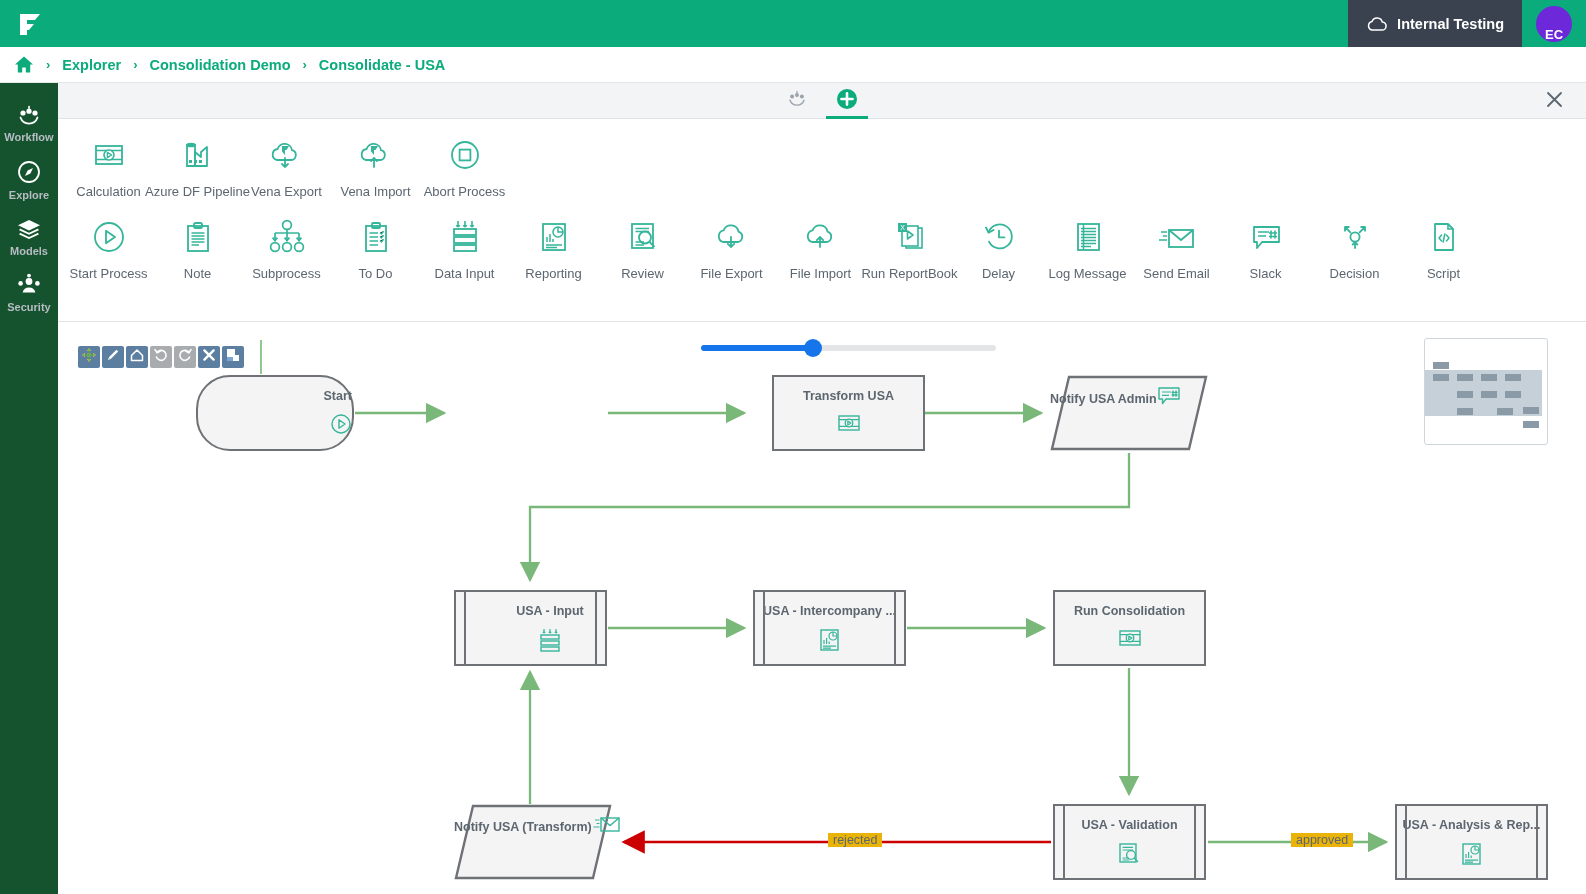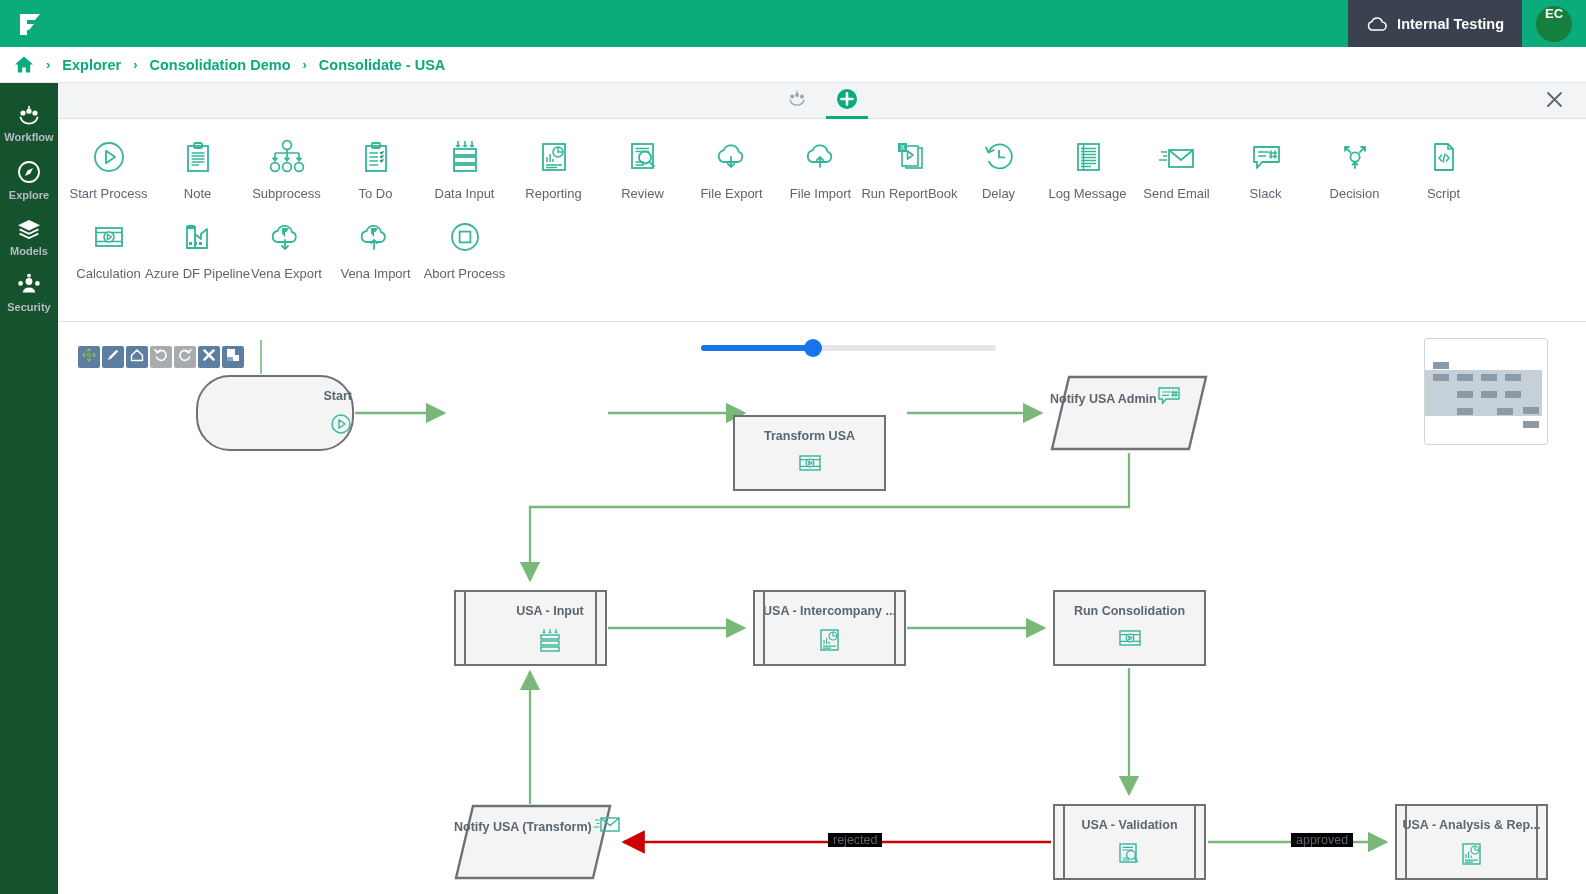--- a/index.html
+++ b/index.html
@@ -18,22 +18,22 @@
   }
   .brand-logo { margin-left: 16px; width: 28px; height: 28px; }
   .topbar-spacer { flex: 1; }
   .tenant-chip {
     height: 47px; background: #3a4250; display: flex; align-items: center;
     padding: 0 18px; gap: 9px; color: #ffffff; font-size: 14.5px; font-weight: bold;
   }
   .cloud-icon { width: 22px; height: 16px; display: block; }
   .avatar {
     width: 36px; height: 36px; border-radius: 50%;
-    background: #15803d; color: #ffffff; font-size: 13px; font-weight: bold;
-    display: flex; align-items: flex-start; justify-content: center;
+    background: #6d28d9; color: #ffffff; font-size: 13px; font-weight: bold;
+    display: flex; align-items: flex-end; justify-content: center;
     margin: 0 14px 0 14px;
   }
 
   
   .crumbbar {
     position: absolute; left: 0; top: 47px; width: 1586px; height: 36px;
     background: #ffffff; display: flex; align-items: center; gap: 12px;
     padding-left: 14px; border-bottom: 1px solid #e3e6e8;
   }
   .crumb {
@@ -145,21 +145,21 @@
     content: ""; position: absolute; top: -2px; bottom: -2px; width: 2px; background: #6e7276;
   }
   .node.subproc::before { left: 8px; }
   .node.subproc::after  { right: 8px; }
   .node.para {
     border: none; background: transparent;
   }
   .para-shape { position: absolute; inset: 0; }
   .para-inner { position: relative; z-index: 2; display: flex; align-items: center; width: 100%; }
   .edge-label {
-    position: absolute; font-size: 12.5px; color: #5c6670; background: #000000;
+    position: absolute; font-size: 12.5px; color: #5c6670; background: #eab308;
     padding: 0 5px; white-space: nowrap;
   }
 </style>
 </head>
 <body>
 
 <div id="app">
 
   <div class="topbar">
     <span class="brand-logo">
@@ -269,227 +269,20 @@
       <span>
         <svg width="17" height="17" viewBox="0 0 17 17">
           <path d="M2 2 L15 15 M15 2 L2 15" stroke="#5c6670" stroke-width="1.8" stroke-linecap="round"></path>
         </svg>
       </span>
     </div>
   </div>
 
   <div class="palette">
 
-    <div class="pal-row r1">
-
-      <div class="pal-item">
-        <span class="glyph">
-          <svg width="38" height="38" viewBox="0 0 38 38">
-            <circle cx="19" cy="19" r="14" fill="none" stroke="#35b59a" stroke-width="1.8"></circle>
-            <path d="M16 12.8 L25 19 L16 25.2 Z" fill="none" stroke="#35b59a" stroke-width="1.8" stroke-linejoin="round"></path>
-          </svg>
-        </span>
-        <span class="plabel">Start Process</span>
-      </div>
-
-      <div class="pal-item">
-        <span class="glyph">
-          <svg width="38" height="38" viewBox="0 0 38 38">
-            <rect x="9" y="8" width="20" height="25" fill="none" stroke="#35b59a" stroke-width="1.8"></rect>
-            <rect x="15" y="5" width="8" height="5" rx="1.6" fill="none" stroke="#35b59a" stroke-width="1.8"></rect>
-            <g stroke="#35b59a" stroke-width="1.4">
-              <path d="M12.5 15 H25.5 M12.5 18 H25.5 M12.5 21 H25.5 M12.5 24 H25.5 M12.5 27 H20"></path>
-            </g>
-          </svg>
-        </span>
-        <span class="plabel">Note</span>
-      </div>
-
-      <div class="pal-item">
-        <span class="glyph">
-          <svg width="42" height="38" viewBox="0 0 42 38">
-            <circle cx="21" cy="7" r="4.4" fill="none" stroke="#35b59a" stroke-width="1.7"></circle>
-            <path d="M21 11.4 V15 M9 15 H33 M9 15 V22 M21 15 V22 M33 15 V22" fill="none" stroke="#35b59a" stroke-width="1.7"></path>
-            <path d="M6.6 19.6 L9 22.6 L11.4 19.6 M18.6 19.6 L21 22.6 L23.4 19.6 M30.6 19.6 L33 22.6 L35.4 19.6" fill="none" stroke="#35b59a" stroke-width="1.7"></path>
-            <circle cx="9" cy="29" r="4.4" fill="none" stroke="#35b59a" stroke-width="1.7"></circle>
-            <circle cx="21" cy="29" r="4.4" fill="none" stroke="#35b59a" stroke-width="1.7"></circle>
-            <circle cx="33" cy="29" r="4.4" fill="none" stroke="#35b59a" stroke-width="1.7"></circle>
-          </svg>
-        </span>
-        <span class="plabel">Subprocess</span>
-      </div>
-
-      <div class="pal-item">
-        <span class="glyph">
-          <svg width="38" height="38" viewBox="0 0 38 38">
-            <rect x="9" y="8" width="20" height="25" fill="none" stroke="#35b59a" stroke-width="1.8"></rect>
-            <rect x="15" y="5" width="8" height="5" rx="1" fill="none" stroke="#35b59a" stroke-width="1.8"></rect>
-            <g stroke="#35b59a" stroke-width="1.4">
-              <path d="M12.5 15 H21 M12.5 19 H21 M12.5 23 H21 M12.5 27 H21"></path>
-              <path d="M23 14.6 L24.4 16 L26.6 13.2 M23 18.6 L24.4 20 L26.6 17.2 M23 22.6 L24.4 24 L26.6 21.2"></path>
-            </g>
-          </svg>
-        </span>
-        <span class="plabel">To Do</span>
-      </div>
-
-      <div class="pal-item">
-        <span class="glyph">
-          <svg width="40" height="38" viewBox="0 0 40 38">
-            <g stroke="#35b59a" stroke-width="1.6" fill="none">
-              <path d="M13 3 V9 M13 9 L11.2 7.2 M13 9 L14.8 7.2"></path>
-              <path d="M20 3 V9 M20 9 L18.2 7.2 M20 9 L21.8 7.2"></path>
-              <path d="M27 3 V9 M27 9 L25.2 7.2 M27 9 L28.8 7.2"></path>
-            </g>
-            <rect x="9" y="11" width="22" height="6" fill="none" stroke="#35b59a" stroke-width="1.8"></rect>
-            <rect x="9" y="19" width="22" height="6" fill="none" stroke="#35b59a" stroke-width="1.8"></rect>
-            <rect x="9" y="27" width="22" height="6" fill="none" stroke="#35b59a" stroke-width="1.8"></rect>
-          </svg>
-        </span>
-        <span class="plabel">Data Input</span>
-      </div>
-
-      <div class="pal-item">
-        <span class="glyph">
-          <svg width="38" height="38" viewBox="0 0 38 38">
-            <rect x="8" y="6" width="22" height="26" fill="none" stroke="#35b59a" stroke-width="1.8"></rect>
-            <circle cx="23" cy="14" r="5" fill="none" stroke="#35b59a" stroke-width="1.5"></circle>
-            <path d="M23 9 V14 H28" stroke="#35b59a" stroke-width="1.5" fill="none"></path>
-            <g stroke="#35b59a" stroke-width="1.5">
-              <path d="M12 24 V19 M15 24 V16 M18 24 V21"></path>
-              <path d="M11 27 H27 M11 29.5 H22"></path>
-            </g>
-          </svg>
-        </span>
-        <span class="plabel">Reporting</span>
-      </div>
-
-      <div class="pal-item">
-        <span class="glyph">
-          <svg width="38" height="38" viewBox="0 0 38 38">
-            <rect x="8" y="6" width="21" height="24" fill="none" stroke="#35b59a" stroke-width="1.8"></rect>
-            <g stroke="#35b59a" stroke-width="1.5">
-              <path d="M11.5 10.5 H25 M11.5 13.5 H25 M11.5 24 H20 M11.5 27 H20"></path>
-            </g>
-            <circle cx="21" cy="19.5" r="6" fill="none" stroke="#35b59a" stroke-width="1.8"></circle>
-            <path d="M25.6 24 L30 28.4" stroke="#35b59a" stroke-width="1.8" stroke-linecap="round"></path>
-          </svg>
-        </span>
-        <span class="plabel">Review</span>
-      </div>
-
-      <div class="pal-item">
-        <span class="glyph">
-          <svg width="42" height="38" viewBox="0 0 42 38">
-            <path d="M12 24 A6 6 0 0 1 12.6 12.4 A7.8 7.8 0 0 1 27.5 13.6 A5.4 5.4 0 0 1 27 24 Z" fill="none" stroke="#35b59a" stroke-width="1.8"></path>
-            <path d="M20 19 V29 M16.8 25.8 L20 29 L23.2 25.8" fill="none" stroke="#35b59a" stroke-width="1.8" stroke-linecap="round"></path>
-          </svg>
-        </span>
-        <span class="plabel">File Export</span>
-      </div>
-
-      <div class="pal-item">
-        <span class="glyph">
-          <svg width="42" height="38" viewBox="0 0 42 38">
-            <path d="M12 24 A6 6 0 0 1 12.6 12.4 A7.8 7.8 0 0 1 27.5 13.6 A5.4 5.4 0 0 1 27 24 Z" fill="none" stroke="#35b59a" stroke-width="1.8"></path>
-            <path d="M20 29 V19 M16.8 22.2 L20 19 L23.2 22.2" fill="none" stroke="#35b59a" stroke-width="1.8" stroke-linecap="round"></path>
-          </svg>
-        </span>
-        <span class="plabel">File Import</span>
-      </div>
-
-      <div class="pal-item">
-        <span class="glyph">
-          <svg width="40" height="38" viewBox="0 0 40 38">
-            <rect x="16" y="10" width="16" height="20" fill="#ffffff" stroke="#35b59a" stroke-width="1.6"></rect>
-            <rect x="12" y="8" width="16" height="20" fill="#ffffff" stroke="#35b59a" stroke-width="1.6"></rect>
-            <rect x="8" y="5" width="9" height="9" fill="#35b59a"></rect>
-            <text x="12.5" y="12" font-size="7" fill="#ffffff" text-anchor="middle" font-family="Liberation Sans, sans-serif">X</text>
-            <path d="M17.5 13 L23 17 L17.5 21 Z" fill="none" stroke="#35b59a" stroke-width="1.6" stroke-linejoin="round"></path>
-          </svg>
-        </span>
-        <span class="plabel">Run ReportBook</span>
-      </div>
-
-      <div class="pal-item">
-        <span class="glyph">
-          <svg width="38" height="38" viewBox="0 0 38 38">
-            <path d="M8.6 14.2 A12 12 0 1 1 9 23.6" fill="none" stroke="#35b59a" stroke-width="1.8" stroke-linecap="round"></path>
-            <path d="M6 9.5 L8.6 14.6 L13.6 12" fill="none" stroke="#35b59a" stroke-width="1.8" stroke-linecap="round" stroke-linejoin="round"></path>
-            <path d="M19 12.6 V19.4 H24.4" fill="none" stroke="#35b59a" stroke-width="1.8" stroke-linecap="round"></path>
-          </svg>
-        </span>
-        <span class="plabel">Delay</span>
-      </div>
-
-      <div class="pal-item">
-        <span class="glyph">
-          <svg width="38" height="38" viewBox="0 0 38 38">
-            <rect x="9" y="6" width="21" height="26" fill="none" stroke="#35b59a" stroke-width="1.8"></rect>
-            <g stroke="#35b59a" stroke-width="1.5">
-              <path d="M12 10.5 H27 M12 13.5 H27 M12 16.5 H27 M12 19.5 H27 M12 22.5 H27 M12 25.5 H27 M12 28.5 H22"></path>
-            </g>
-            <path d="M14.5 6 V32" stroke="#35b59a" stroke-width="1.5"></path>
-          </svg>
-        </span>
-        <span class="plabel">Log Message</span>
-      </div>
-
-      <div class="pal-item">
-        <span class="glyph">
-          <svg width="44" height="38" viewBox="0 0 44 38">
-            <rect x="14" y="12" width="24" height="17" fill="none" stroke="#35b59a" stroke-width="1.8"></rect>
-            <path d="M14 12 L26 22 L38 12" fill="none" stroke="#35b59a" stroke-width="1.8"></path>
-            <g stroke="#35b59a" stroke-width="1.5">
-              <path d="M6 14 H12 M8 18 H12 M4 22 H12"></path>
-            </g>
-          </svg>
-        </span>
-        <span class="plabel">Send Email</span>
-      </div>
-
-      <div class="pal-item">
-        <span class="glyph">
-          <svg width="40" height="38" viewBox="0 0 40 38">
-            <path d="M8 9 H33 V24 H16 L11 30 V24 H8 Z" fill="none" stroke="#35b59a" stroke-width="1.8" stroke-linejoin="round"></path>
-            <g stroke="#35b59a" stroke-width="1.5">
-              <path d="M12 14 H23 M12 18 H20"></path>
-            </g>
-            <g stroke="#35b59a" stroke-width="1.6">
-              <path d="M25 12.5 V20.5 M29 12.5 V20.5 M23 15 H31 M23 18.5 H31"></path>
-            </g>
-          </svg>
-        </span>
-        <span class="plabel">Slack</span>
-      </div>
-
-      <div class="pal-item">
-        <span class="glyph">
-          <svg width="38" height="38" viewBox="0 0 38 38">
-            <circle cx="19" cy="19" r="4.6" fill="none" stroke="#35b59a" stroke-width="1.8"></circle>
-            <path d="M14.4 14.4 L9 9 M9 9 H12.8 M9 9 V12.8" fill="none" stroke="#35b59a" stroke-width="1.8" stroke-linecap="round"></path>
-            <path d="M23.6 14.4 L29 9 M29 9 H25.2 M29 9 V12.8" fill="none" stroke="#35b59a" stroke-width="1.8" stroke-linecap="round"></path>
-            <path d="M19 30 V24.4 M16.6 26.6 L19 24 L21.4 26.6" fill="none" stroke="#35b59a" stroke-width="1.8" stroke-linecap="round"></path>
-          </svg>
-        </span>
-        <span class="plabel">Decision</span>
-      </div>
-
-      <div class="pal-item">
-        <span class="glyph">
-          <svg width="38" height="38" viewBox="0 0 38 38">
-            <path d="M10 6 H23 L28 11 V32 H10 Z" fill="none" stroke="#35b59a" stroke-width="1.8" stroke-linejoin="round"></path>
-            <path d="M23 6 V11 H28" fill="none" stroke="#35b59a" stroke-width="1.6"></path>
-            <path d="M16.6 17 L14 20 L16.6 23 M21.4 17 L24 20 L21.4 23 M19.8 16 L18.2 24" fill="none" stroke="#35b59a" stroke-width="1.5" stroke-linecap="round" stroke-linejoin="round"></path>
-          </svg>
-        </span>
-        <span class="plabel">Script</span>
-      </div>
-    </div>
-
     <div class="pal-row r2">
 
       <div class="pal-item">
         <span class="glyph">
           <svg width="40" height="34" viewBox="0 0 40 34">
             <rect x="7" y="8" width="26" height="18" fill="none" stroke="#35b59a" stroke-width="1.8"></rect>
             <path d="M7 12.6 H33 M7 21.4 H33" stroke="#35b59a" stroke-width="1.5"></path>
             <circle cx="20" cy="17" r="5" fill="#ffffff" stroke="#35b59a" stroke-width="1.6"></circle>
             <path d="M18.4 14.4 L22.6 17 L18.4 19.6 Z" fill="none" stroke="#35b59a" stroke-width="1.4" stroke-linejoin="round"></path>
           </svg>
@@ -536,20 +329,227 @@
       </div>
 
       <div class="pal-item">
         <span class="glyph">
           <svg width="38" height="34" viewBox="0 0 38 34">
             <circle cx="19" cy="17" r="13" fill="none" stroke="#35b59a" stroke-width="1.8"></circle>
             <rect x="13.6" y="11.6" width="10.8" height="10.8" fill="none" stroke="#35b59a" stroke-width="1.8"></rect>
           </svg>
         </span>
         <span class="plabel">Abort Process</span>
+      </div>
+    </div>
+
+    <div class="pal-row r1">
+
+      <div class="pal-item">
+        <span class="glyph">
+          <svg width="38" height="38" viewBox="0 0 38 38">
+            <circle cx="19" cy="19" r="14" fill="none" stroke="#35b59a" stroke-width="1.8"></circle>
+            <path d="M16 12.8 L25 19 L16 25.2 Z" fill="none" stroke="#35b59a" stroke-width="1.8" stroke-linejoin="round"></path>
+          </svg>
+        </span>
+        <span class="plabel">Start Process</span>
+      </div>
+
+      <div class="pal-item">
+        <span class="glyph">
+          <svg width="38" height="38" viewBox="0 0 38 38">
+            <rect x="9" y="8" width="20" height="25" fill="none" stroke="#35b59a" stroke-width="1.8"></rect>
+            <rect x="15" y="5" width="8" height="5" rx="1.6" fill="none" stroke="#35b59a" stroke-width="1.8"></rect>
+            <g stroke="#35b59a" stroke-width="1.4">
+              <path d="M12.5 15 H25.5 M12.5 18 H25.5 M12.5 21 H25.5 M12.5 24 H25.5 M12.5 27 H20"></path>
+            </g>
+          </svg>
+        </span>
+        <span class="plabel">Note</span>
+      </div>
+
+      <div class="pal-item">
+        <span class="glyph">
+          <svg width="42" height="38" viewBox="0 0 42 38">
+            <circle cx="21" cy="7" r="4.4" fill="none" stroke="#35b59a" stroke-width="1.7"></circle>
+            <path d="M21 11.4 V15 M9 15 H33 M9 15 V22 M21 15 V22 M33 15 V22" fill="none" stroke="#35b59a" stroke-width="1.7"></path>
+            <path d="M6.6 19.6 L9 22.6 L11.4 19.6 M18.6 19.6 L21 22.6 L23.4 19.6 M30.6 19.6 L33 22.6 L35.4 19.6" fill="none" stroke="#35b59a" stroke-width="1.7"></path>
+            <circle cx="9" cy="29" r="4.4" fill="none" stroke="#35b59a" stroke-width="1.7"></circle>
+            <circle cx="21" cy="29" r="4.4" fill="none" stroke="#35b59a" stroke-width="1.7"></circle>
+            <circle cx="33" cy="29" r="4.4" fill="none" stroke="#35b59a" stroke-width="1.7"></circle>
+          </svg>
+        </span>
+        <span class="plabel">Subprocess</span>
+      </div>
+
+      <div class="pal-item">
+        <span class="glyph">
+          <svg width="38" height="38" viewBox="0 0 38 38">
+            <rect x="9" y="8" width="20" height="25" fill="none" stroke="#35b59a" stroke-width="1.8"></rect>
+            <rect x="15" y="5" width="8" height="5" rx="1" fill="none" stroke="#35b59a" stroke-width="1.8"></rect>
+            <g stroke="#35b59a" stroke-width="1.4">
+              <path d="M12.5 15 H21 M12.5 19 H21 M12.5 23 H21 M12.5 27 H21"></path>
+              <path d="M23 14.6 L24.4 16 L26.6 13.2 M23 18.6 L24.4 20 L26.6 17.2 M23 22.6 L24.4 24 L26.6 21.2"></path>
+            </g>
+          </svg>
+        </span>
+        <span class="plabel">To Do</span>
+      </div>
+
+      <div class="pal-item">
+        <span class="glyph">
+          <svg width="40" height="38" viewBox="0 0 40 38">
+            <g stroke="#35b59a" stroke-width="1.6" fill="none">
+              <path d="M13 3 V9 M13 9 L11.2 7.2 M13 9 L14.8 7.2"></path>
+              <path d="M20 3 V9 M20 9 L18.2 7.2 M20 9 L21.8 7.2"></path>
+              <path d="M27 3 V9 M27 9 L25.2 7.2 M27 9 L28.8 7.2"></path>
+            </g>
+            <rect x="9" y="11" width="22" height="6" fill="none" stroke="#35b59a" stroke-width="1.8"></rect>
+            <rect x="9" y="19" width="22" height="6" fill="none" stroke="#35b59a" stroke-width="1.8"></rect>
+            <rect x="9" y="27" width="22" height="6" fill="none" stroke="#35b59a" stroke-width="1.8"></rect>
+          </svg>
+        </span>
+        <span class="plabel">Data Input</span>
+      </div>
+
+      <div class="pal-item">
+        <span class="glyph">
+          <svg width="38" height="38" viewBox="0 0 38 38">
+            <rect x="8" y="6" width="22" height="26" fill="none" stroke="#35b59a" stroke-width="1.8"></rect>
+            <circle cx="23" cy="14" r="5" fill="none" stroke="#35b59a" stroke-width="1.5"></circle>
+            <path d="M23 9 V14 H28" stroke="#35b59a" stroke-width="1.5" fill="none"></path>
+            <g stroke="#35b59a" stroke-width="1.5">
+              <path d="M12 24 V19 M15 24 V16 M18 24 V21"></path>
+              <path d="M11 27 H27 M11 29.5 H22"></path>
+            </g>
+          </svg>
+        </span>
+        <span class="plabel">Reporting</span>
+      </div>
+
+      <div class="pal-item">
+        <span class="glyph">
+          <svg width="38" height="38" viewBox="0 0 38 38">
+            <rect x="8" y="6" width="21" height="24" fill="none" stroke="#35b59a" stroke-width="1.8"></rect>
+            <g stroke="#35b59a" stroke-width="1.5">
+              <path d="M11.5 10.5 H25 M11.5 13.5 H25 M11.5 24 H20 M11.5 27 H20"></path>
+            </g>
+            <circle cx="21" cy="19.5" r="6" fill="none" stroke="#35b59a" stroke-width="1.8"></circle>
+            <path d="M25.6 24 L30 28.4" stroke="#35b59a" stroke-width="1.8" stroke-linecap="round"></path>
+          </svg>
+        </span>
+        <span class="plabel">Review</span>
+      </div>
+
+      <div class="pal-item">
+        <span class="glyph">
+          <svg width="42" height="38" viewBox="0 0 42 38">
+            <path d="M12 24 A6 6 0 0 1 12.6 12.4 A7.8 7.8 0 0 1 27.5 13.6 A5.4 5.4 0 0 1 27 24 Z" fill="none" stroke="#35b59a" stroke-width="1.8"></path>
+            <path d="M20 19 V29 M16.8 25.8 L20 29 L23.2 25.8" fill="none" stroke="#35b59a" stroke-width="1.8" stroke-linecap="round"></path>
+          </svg>
+        </span>
+        <span class="plabel">File Export</span>
+      </div>
+
+      <div class="pal-item">
+        <span class="glyph">
+          <svg width="42" height="38" viewBox="0 0 42 38">
+            <path d="M12 24 A6 6 0 0 1 12.6 12.4 A7.8 7.8 0 0 1 27.5 13.6 A5.4 5.4 0 0 1 27 24 Z" fill="none" stroke="#35b59a" stroke-width="1.8"></path>
+            <path d="M20 29 V19 M16.8 22.2 L20 19 L23.2 22.2" fill="none" stroke="#35b59a" stroke-width="1.8" stroke-linecap="round"></path>
+          </svg>
+        </span>
+        <span class="plabel">File Import</span>
+      </div>
+
+      <div class="pal-item">
+        <span class="glyph">
+          <svg width="40" height="38" viewBox="0 0 40 38">
+            <rect x="16" y="10" width="16" height="20" fill="#ffffff" stroke="#35b59a" stroke-width="1.6"></rect>
+            <rect x="12" y="8" width="16" height="20" fill="#ffffff" stroke="#35b59a" stroke-width="1.6"></rect>
+            <rect x="8" y="5" width="9" height="9" fill="#35b59a"></rect>
+            <text x="12.5" y="12" font-size="7" fill="#ffffff" text-anchor="middle" font-family="Liberation Sans, sans-serif">X</text>
+            <path d="M17.5 13 L23 17 L17.5 21 Z" fill="none" stroke="#35b59a" stroke-width="1.6" stroke-linejoin="round"></path>
+          </svg>
+        </span>
+        <span class="plabel">Run ReportBook</span>
+      </div>
+
+      <div class="pal-item">
+        <span class="glyph">
+          <svg width="38" height="38" viewBox="0 0 38 38">
+            <path d="M8.6 14.2 A12 12 0 1 1 9 23.6" fill="none" stroke="#35b59a" stroke-width="1.8" stroke-linecap="round"></path>
+            <path d="M6 9.5 L8.6 14.6 L13.6 12" fill="none" stroke="#35b59a" stroke-width="1.8" stroke-linecap="round" stroke-linejoin="round"></path>
+            <path d="M19 12.6 V19.4 H24.4" fill="none" stroke="#35b59a" stroke-width="1.8" stroke-linecap="round"></path>
+          </svg>
+        </span>
+        <span class="plabel">Delay</span>
+      </div>
+
+      <div class="pal-item">
+        <span class="glyph">
+          <svg width="38" height="38" viewBox="0 0 38 38">
+            <rect x="9" y="6" width="21" height="26" fill="none" stroke="#35b59a" stroke-width="1.8"></rect>
+            <g stroke="#35b59a" stroke-width="1.5">
+              <path d="M12 10.5 H27 M12 13.5 H27 M12 16.5 H27 M12 19.5 H27 M12 22.5 H27 M12 25.5 H27 M12 28.5 H22"></path>
+            </g>
+            <path d="M14.5 6 V32" stroke="#35b59a" stroke-width="1.5"></path>
+          </svg>
+        </span>
+        <span class="plabel">Log Message</span>
+      </div>
+
+      <div class="pal-item">
+        <span class="glyph">
+          <svg width="44" height="38" viewBox="0 0 44 38">
+            <rect x="14" y="12" width="24" height="17" fill="none" stroke="#35b59a" stroke-width="1.8"></rect>
+            <path d="M14 12 L26 22 L38 12" fill="none" stroke="#35b59a" stroke-width="1.8"></path>
+            <g stroke="#35b59a" stroke-width="1.5">
+              <path d="M6 14 H12 M8 18 H12 M4 22 H12"></path>
+            </g>
+          </svg>
+        </span>
+        <span class="plabel">Send Email</span>
+      </div>
+
+      <div class="pal-item">
+        <span class="glyph">
+          <svg width="40" height="38" viewBox="0 0 40 38">
+            <path d="M8 9 H33 V24 H16 L11 30 V24 H8 Z" fill="none" stroke="#35b59a" stroke-width="1.8" stroke-linejoin="round"></path>
+            <g stroke="#35b59a" stroke-width="1.5">
+              <path d="M12 14 H23 M12 18 H20"></path>
+            </g>
+            <g stroke="#35b59a" stroke-width="1.6">
+              <path d="M25 12.5 V20.5 M29 12.5 V20.5 M23 15 H31 M23 18.5 H31"></path>
+            </g>
+          </svg>
+        </span>
+        <span class="plabel">Slack</span>
+      </div>
+
+      <div class="pal-item">
+        <span class="glyph">
+          <svg width="38" height="38" viewBox="0 0 38 38">
+            <circle cx="19" cy="19" r="4.6" fill="none" stroke="#35b59a" stroke-width="1.8"></circle>
+            <path d="M14.4 14.4 L9 9 M9 9 H12.8 M9 9 V12.8" fill="none" stroke="#35b59a" stroke-width="1.8" stroke-linecap="round"></path>
+            <path d="M23.6 14.4 L29 9 M29 9 H25.2 M29 9 V12.8" fill="none" stroke="#35b59a" stroke-width="1.8" stroke-linecap="round"></path>
+            <path d="M19 30 V24.4 M16.6 26.6 L19 24 L21.4 26.6" fill="none" stroke="#35b59a" stroke-width="1.8" stroke-linecap="round"></path>
+          </svg>
+        </span>
+        <span class="plabel">Decision</span>
+      </div>
+
+      <div class="pal-item">
+        <span class="glyph">
+          <svg width="38" height="38" viewBox="0 0 38 38">
+            <path d="M10 6 H23 L28 11 V32 H10 Z" fill="none" stroke="#35b59a" stroke-width="1.8" stroke-linejoin="round"></path>
+            <path d="M23 6 V11 H28" fill="none" stroke="#35b59a" stroke-width="1.6"></path>
+            <path d="M16.6 17 L14 20 L16.6 23 M21.4 17 L24 20 L21.4 23 M19.8 16 L18.2 24" fill="none" stroke="#35b59a" stroke-width="1.5" stroke-linecap="round" stroke-linejoin="round"></path>
+          </svg>
+        </span>
+        <span class="plabel">Script</span>
       </div>
     </div>
   </div>
 
   <div class="canvas">
 
     <div class="cv-tools">
       <div class="cv-btn blue">
         <span>
           <svg width="16" height="16" viewBox="0 0 16 16">
@@ -665,21 +665,21 @@
       <span class="ntitle">Start</span>
       <span class="nicon">
         <svg width="22" height="22" viewBox="0 0 22 22">
           <circle cx="11" cy="11" r="9" fill="none" stroke="#35b59a" stroke-width="1.4"></circle>
           <path d="M9 6.8 L15 11 L9 15.2 Z" fill="none" stroke="#35b59a" stroke-width="1.4" stroke-linejoin="round"></path>
         </svg>
       </span>
     </div>
 
 
-    <div class="node" style="left:675px; top:53px; width:153px; height:76px;margin-top:40px;">
+    <div class="node" style="left:714px; top:53px; width:153px; height:76px;">
       <span class="ntitle">Transform USA</span>
       <span class="nicon">
         <svg width="24" height="20" viewBox="0 0 24 20">
           <rect x="2" y="3" width="20" height="14" fill="none" stroke="#35b59a" stroke-width="1.4"></rect>
           <path d="M2 6.6 H22 M2 13.4 H22" stroke="#35b59a" stroke-width="1.2"></path>
           <circle cx="12" cy="10" r="3.8" fill="#f4f4f4" stroke="#35b59a" stroke-width="1.3"></circle>
           <path d="M10.8 8 L14 10 L10.8 12 Z" fill="none" stroke="#35b59a" stroke-width="1.2" stroke-linejoin="round"></path>
         </svg>
       </span>
     </div>

